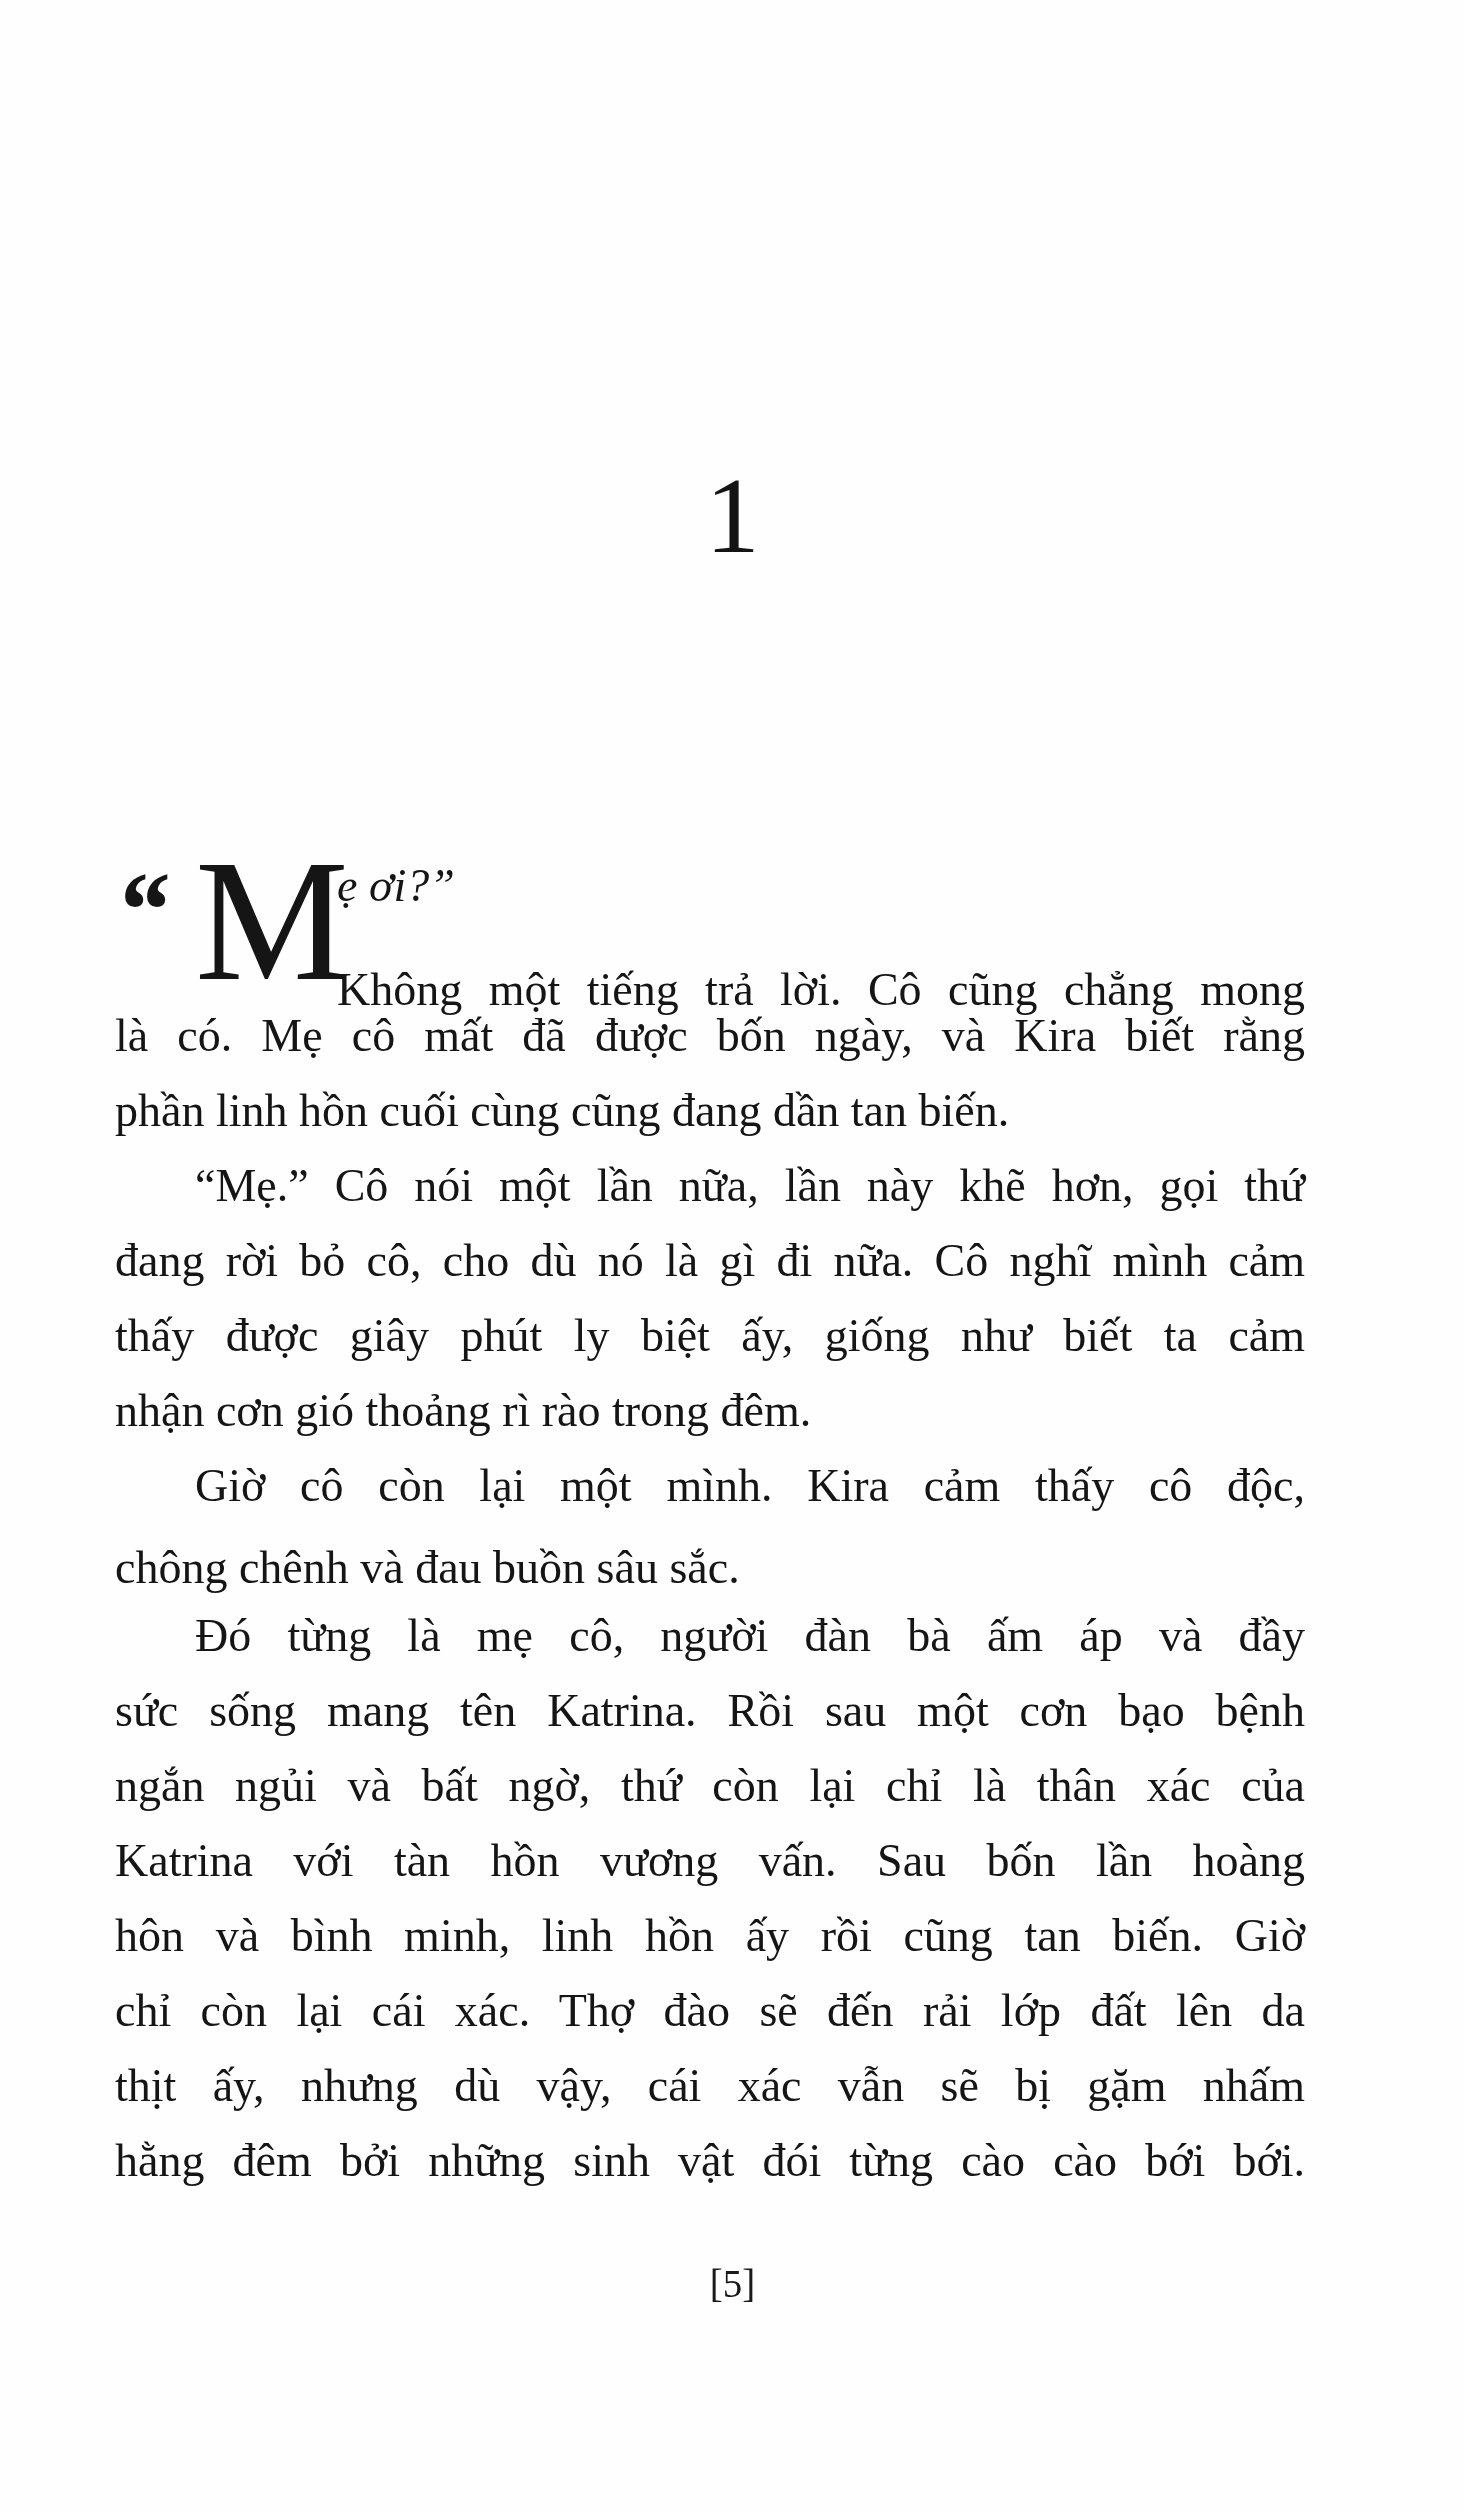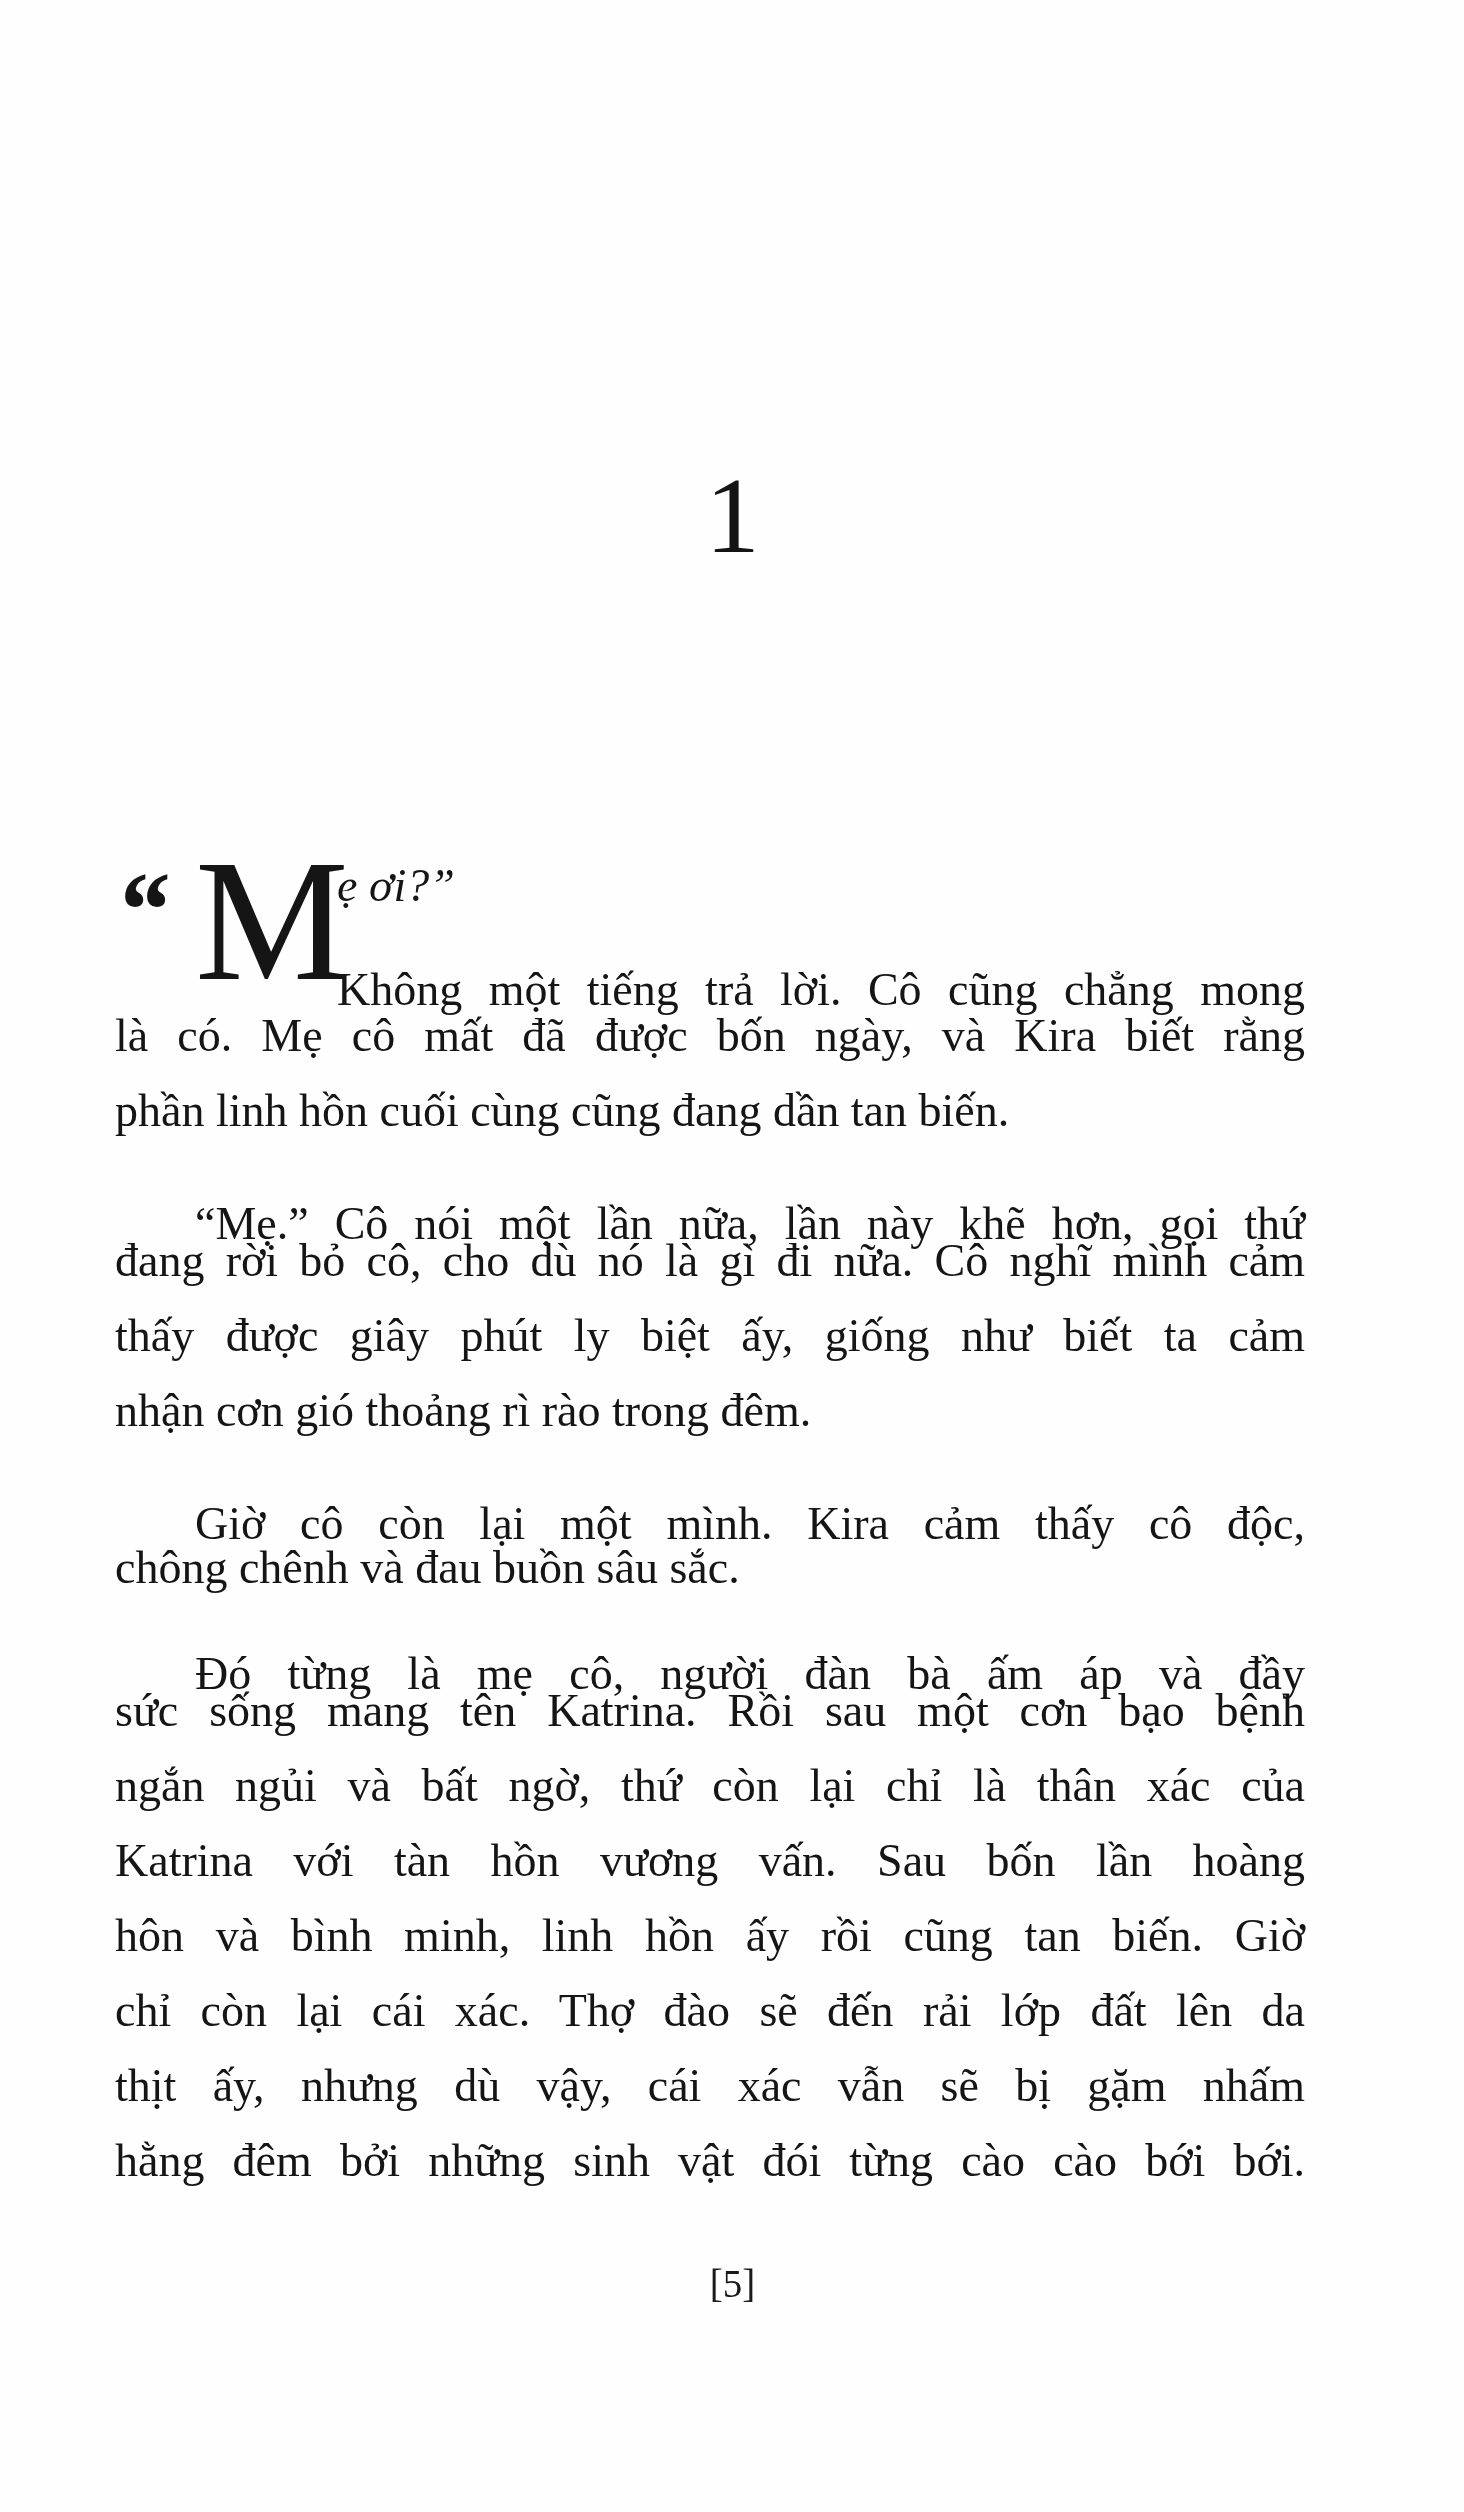--- a/index.html
+++ b/index.html
@@ -12,21 +12,21 @@
   }
   .body-text {
     position: absolute; left: 115px; width: 1190px; top: 0;
     font-family: "Liberation Serif", "DejaVu Serif", serif; font-size: 46px; color: #151515;
   }
   .line {
     position: absolute; left: 0; width: 1190px; height: 58px; white-space: nowrap;
     text-align: justify; text-align-last: justify; line-height: 58px;
   }
   .line.last { text-align-last: left; }
-  .line.indent { padding-left: 80px; box-sizing: border-box; margin-top: 38px; }
+  .line.indent { padding-left: 80px; box-sizing: border-box; }
   .dropcap-quote {
     position: absolute; left: 0; top: 857px;
     font-family: "Liberation Serif", "DejaVu Serif", serif; font-style: italic; font-weight: bold;
     font-size: 107px; line-height: 107px; color: #151515;
   }
   .dropcap {
     position: absolute; left: 80px; top: 843px;
     font-family: "Liberation Serif", "DejaVu Serif", serif; font-size: 173px; line-height: 156px;
     color: #151515;
   }

